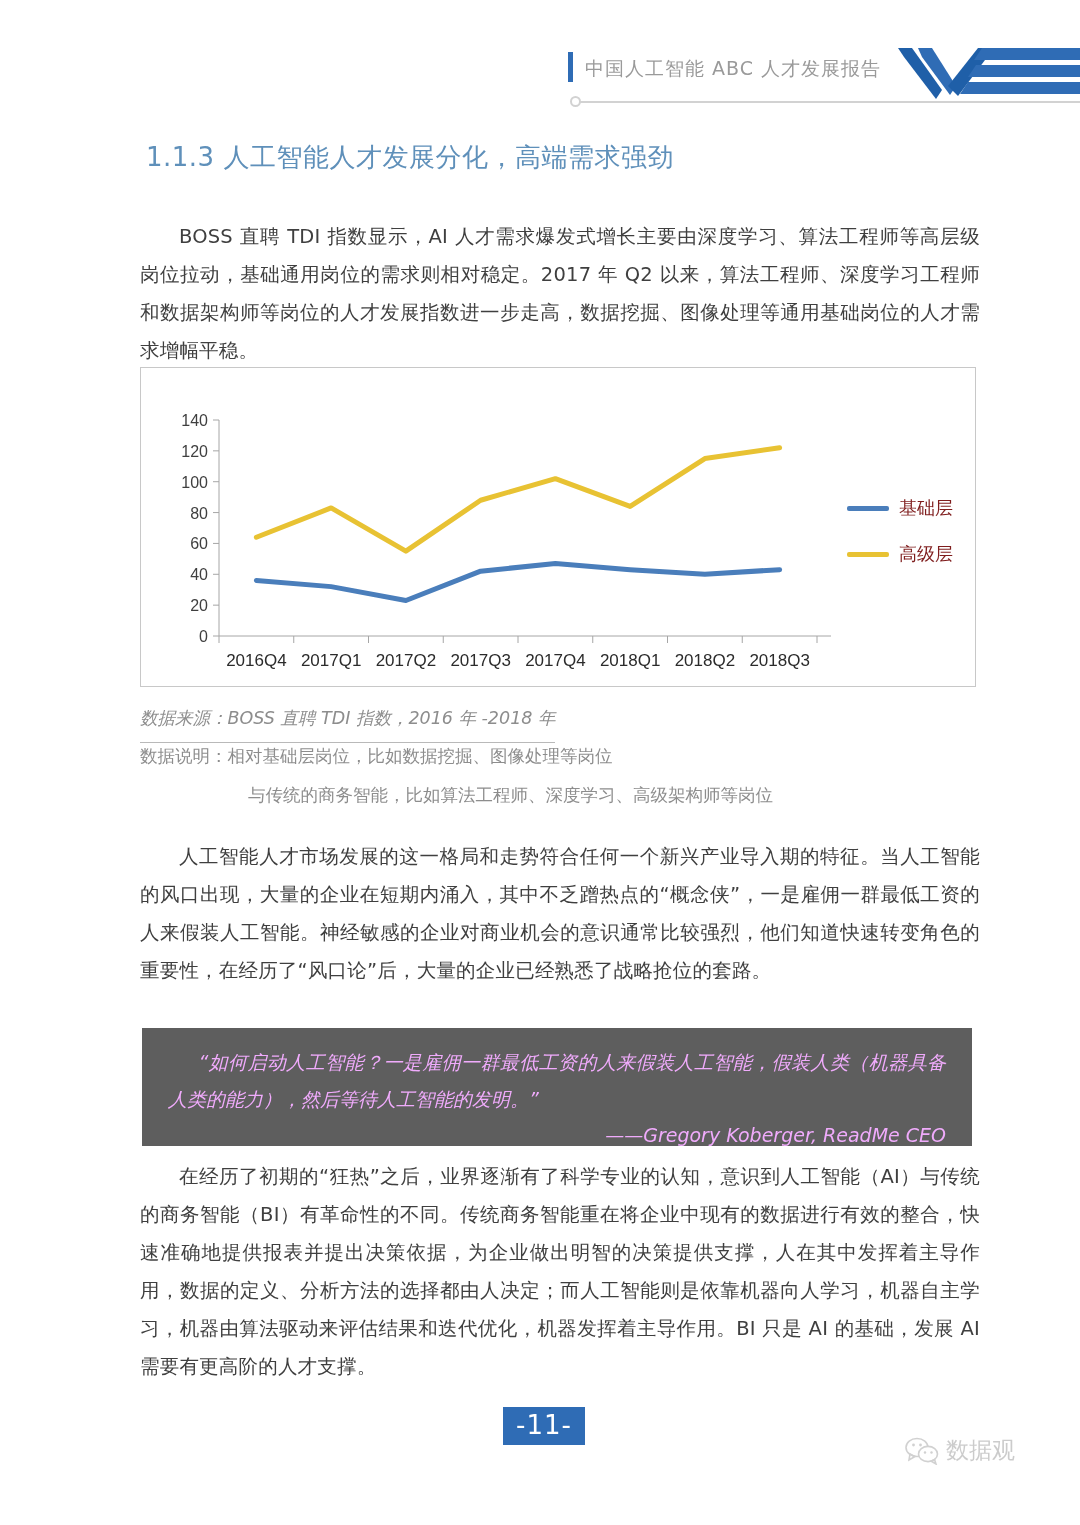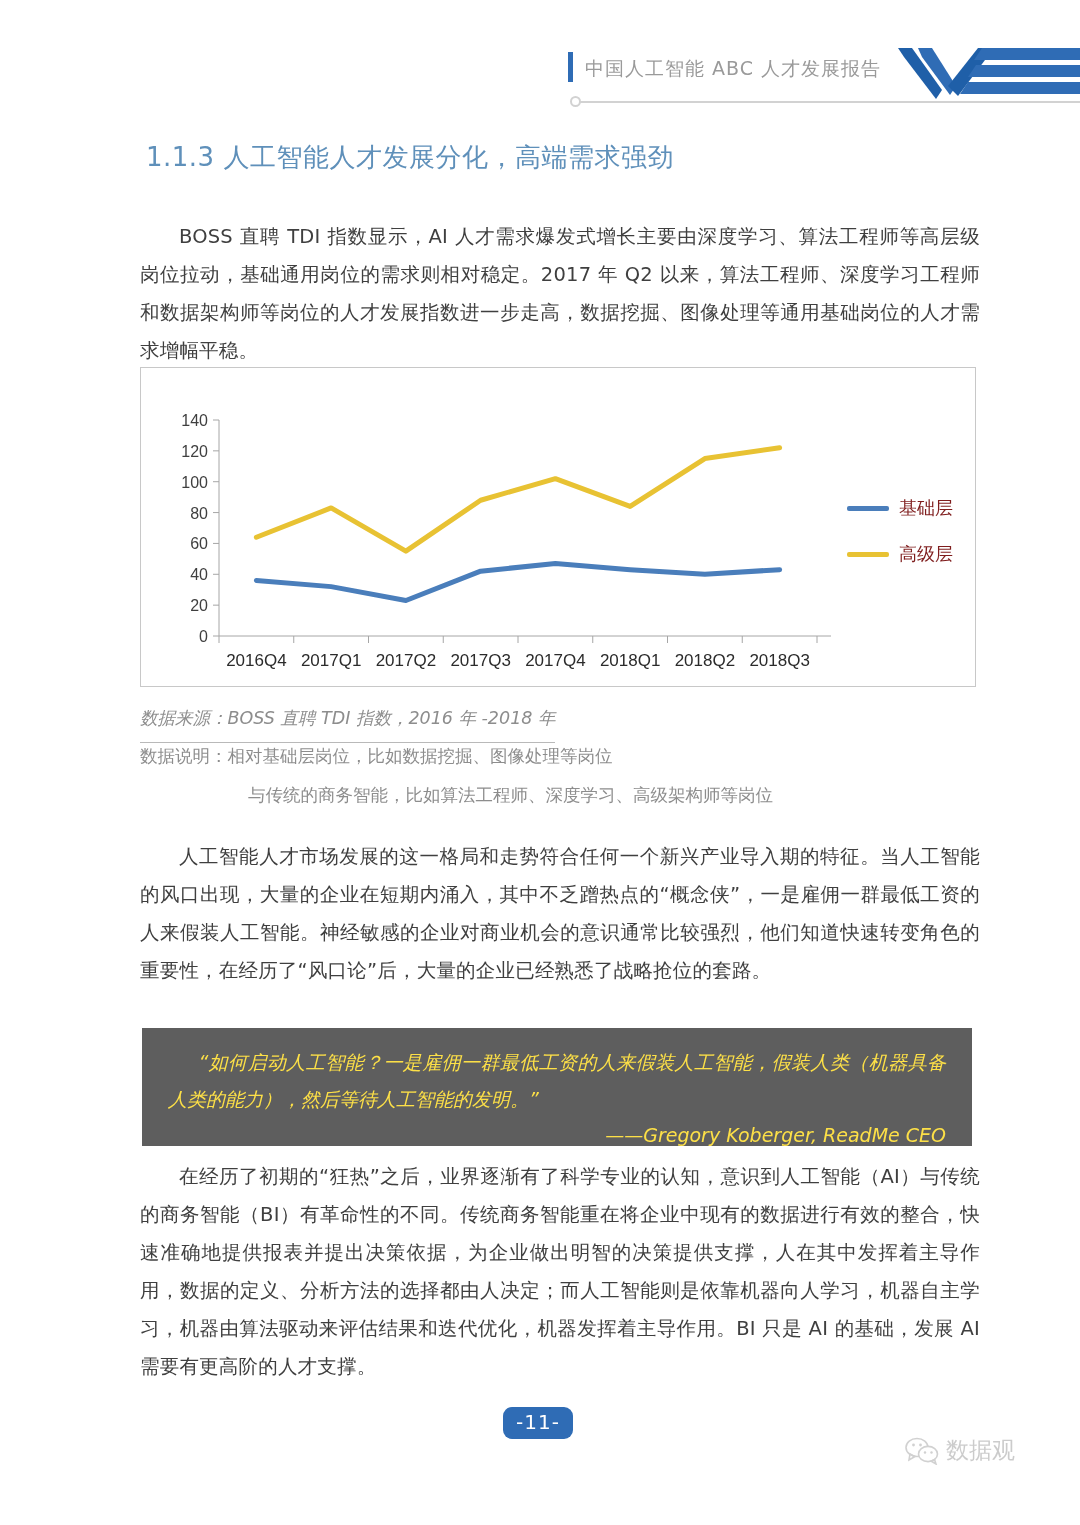--- a/index.html
+++ b/index.html
@@ -94,40 +94,39 @@
   .note-line{
     position:absolute; font-size:17.5px; color:#8d8d8d;
     font-family:"DejaVu Sans","Liberation Sans",sans-serif;
   }
   #note-1{ left:140px; top:744px; }
   #note-2{ left:248px; top:783px; }
 
   
   .quote-block{
     position:absolute; left:142px; top:1028px; width:830px; height:118px;
-    background:#5e5e5e; color:#fde047;
+    background:#5e5e5e; color:#f0abfc;
     padding:16px 26px 12px 26px;
   }
   .quote-text{
     font-size:19px; line-height:37px; font-style:italic;
     text-indent:1.6em; text-align:justify;
     font-family:"DejaVu Sans","Liberation Sans",sans-serif;
   }
   .quote-attr{
     margin-top:6px; text-align:right; font-size:19px; font-style:italic;
     font-family:"DejaVu Sans","Liberation Sans",sans-serif;
   }
 
   
   .page-num{
     position:absolute; left:503px; top:1407px;
     background:#2f6cb5; color:#ffffff;
-    font-size:20px; padding:3px 13px 5px 13px; letter-spacing:1px;
-    font-family:"DejaVu Sans","Liberation Sans",sans-serif;
-    border-radius:9px;
+    font-size:26px; padding:3px 13px 5px 13px; letter-spacing:1px;
+    font-family:"DejaVu Sans","Liberation Sans",sans-serif;
   }
   .watermark{
     position:absolute; left:905px; top:1435px;
     display:flex; align-items:center; gap:7px; opacity:.45;
   }
   .wm-text{
     font-size:23px; color:#8e8e8e;
     font-family:"DejaVu Sans","Liberation Sans",sans-serif;
   }
 </style>

